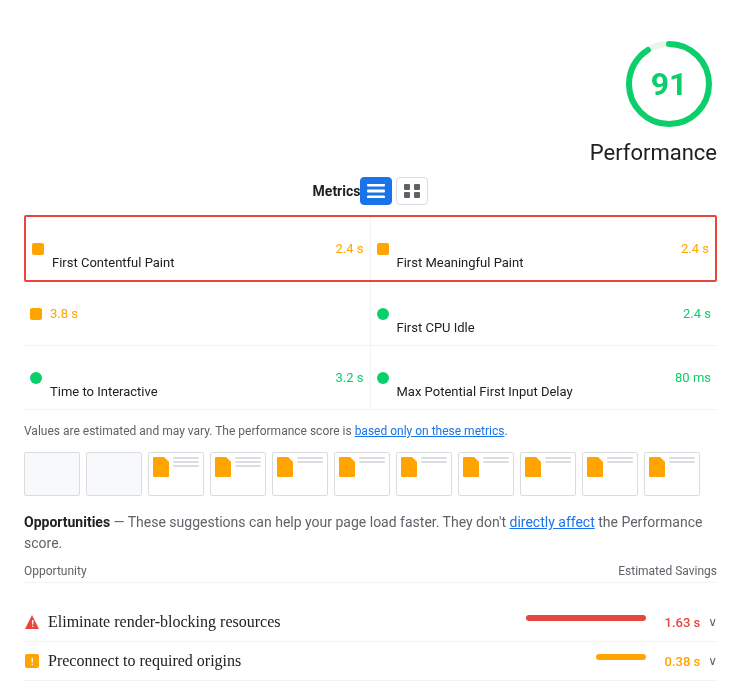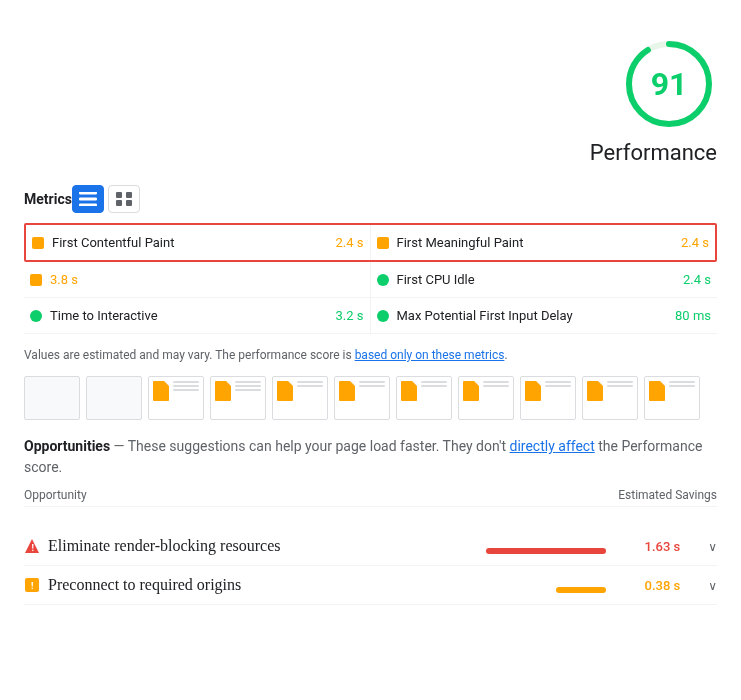--- a/index.html
+++ b/index.html
@@ -41,23 +41,22 @@
       font-size: 22px;
       font-weight: 400;
       color: #202124;
       margin-top: 8px;
     }
 
     
     .metrics-header {
       display: flex;
       align-items: center;
-      justify-content: flex-start;
+      justify-content: center;
       margin-bottom: 10px;
-      margin-top: 8px;
     }
     .metrics-title {
       font-weight: 700;
       font-size: 14px;
     }
     .view-toggle {
       display: flex;
       gap: 4px;
     }
     .toggle-btn {
@@ -93,20 +92,21 @@
       height: 12px;
       border-radius: 2px;
       flex-shrink: 0;
     }
     .metric-dot.orange { background: #ffa400; border-radius: 2px; }
     .metric-dot.green { background: #0cce6b; border-radius: 50%; }
     .metric-name {
       flex: 1;
       font-size: 13px;
       color: #202124;
+      margin-top: 28px;
     }
     .metric-value {
       font-size: 13px;
       font-weight: 400;
     }
     .metric-value.orange { color: #ffa400; }
     .metric-value.green { color: #0cce6b; }
 
     
     .notice-text {
@@ -211,22 +211,22 @@
       height: 16px;
       flex-shrink: 0;
     }
     .opp-name {
       flex: 1;
       font-size: 16px;
       font-family: Liberation Serif, serif;
     }
     .opp-bar-container {
       display: flex;
-      align-items: flex-end;
-      gap: 24px;
+      align-items: flex-start;
+      gap: 4px;
     }
     .opp-bar {
       height: 6px;
       border-radius: 3px;
     }
     .opp-bar.red { background: #e8453c; width: 120px; }
     .opp-bar.orange { background: #ffa400; width: 50px; }
     .opp-value {
       font-size: 13px;
       font-weight: 500;

